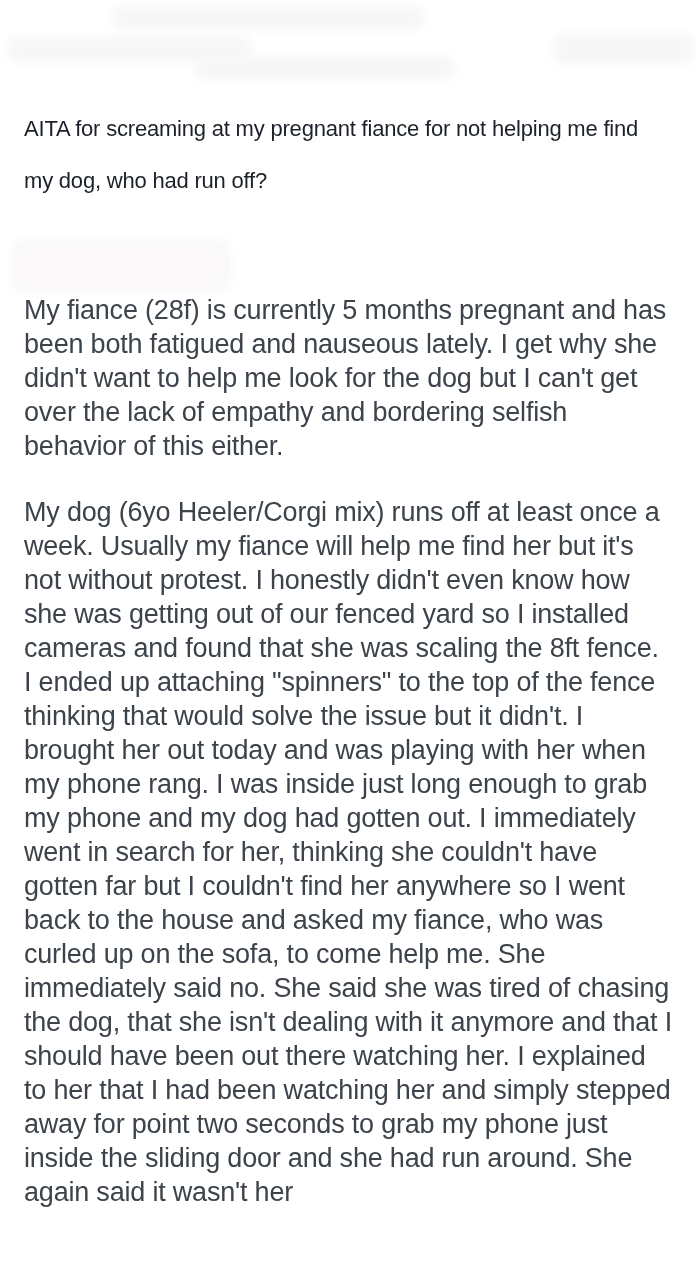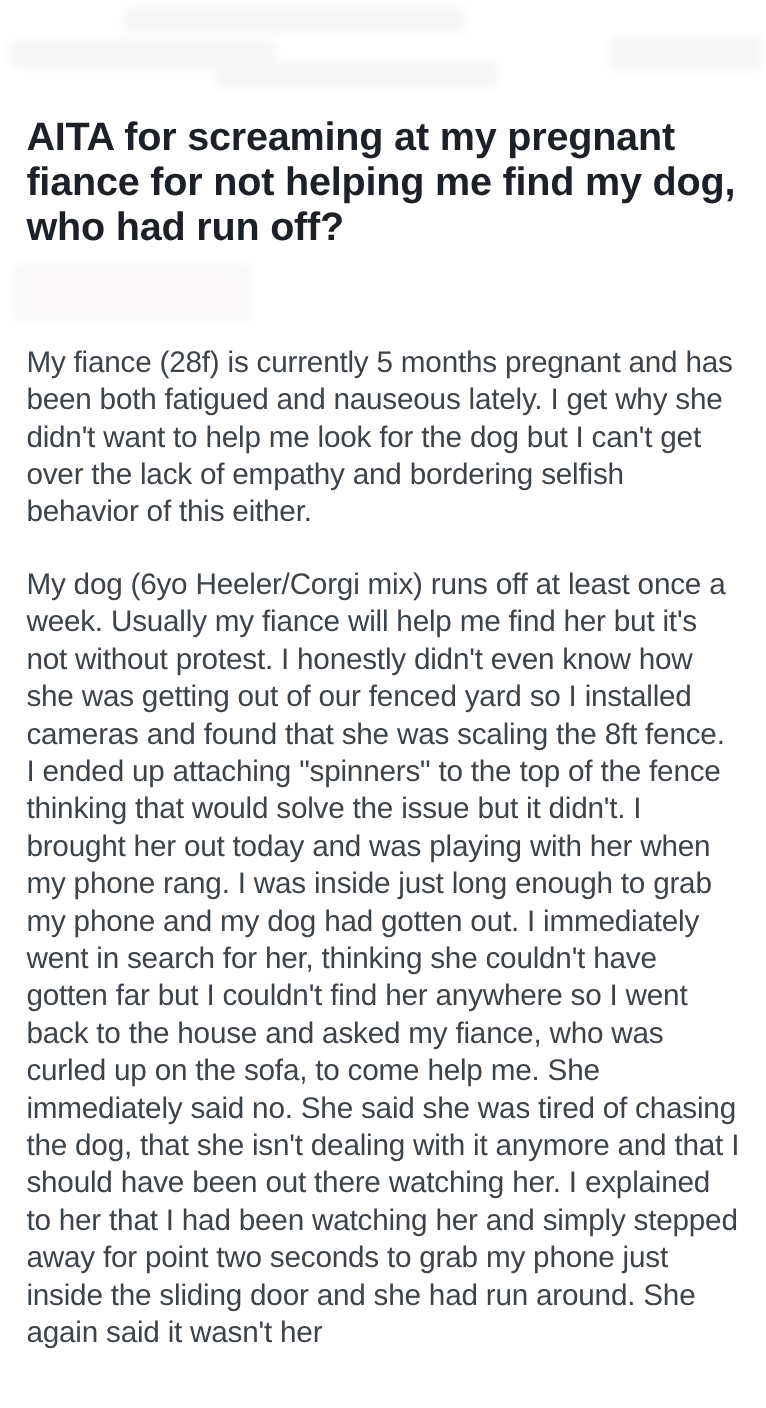--- a/index.html
+++ b/index.html
@@ -25,23 +25,23 @@
     filter: blur(4px);
   }
   .redaction.r1 { left: 112px; top: 6px;   width: 312px; height: 24px; }
   .redaction.r2 { left: 8px;   top: 36px;  width: 243px; height: 26px; }
   .redaction.r3 { left: 554px; top: 33px;  width: 140px; height: 31px; }
   .redaction.r4 { left: 196px; top: 56px;  width: 258px; height: 24px; }
   .redaction.r5 { left: 12px;  top: 240px; width: 218px; height: 52px; background: var(--redaction-author, #faf8f8); }
 
   .post-title {
     margin: 0 24px;
-    font-size: 36px;
-    line-height: 41px;
-    font-weight: 700;
+    font-size: 22px;
+    line-height: 52px;
+    font-weight: 400;
     letter-spacing: -0.2px;
     color: var(--title, #1c2129);
   }
   .post-body {
     margin: 86px 24px 0;
     font-size: 27px;
     line-height: 34px;
     letter-spacing: -0.2px;
     color: var(--body, #3c434a);
   }

